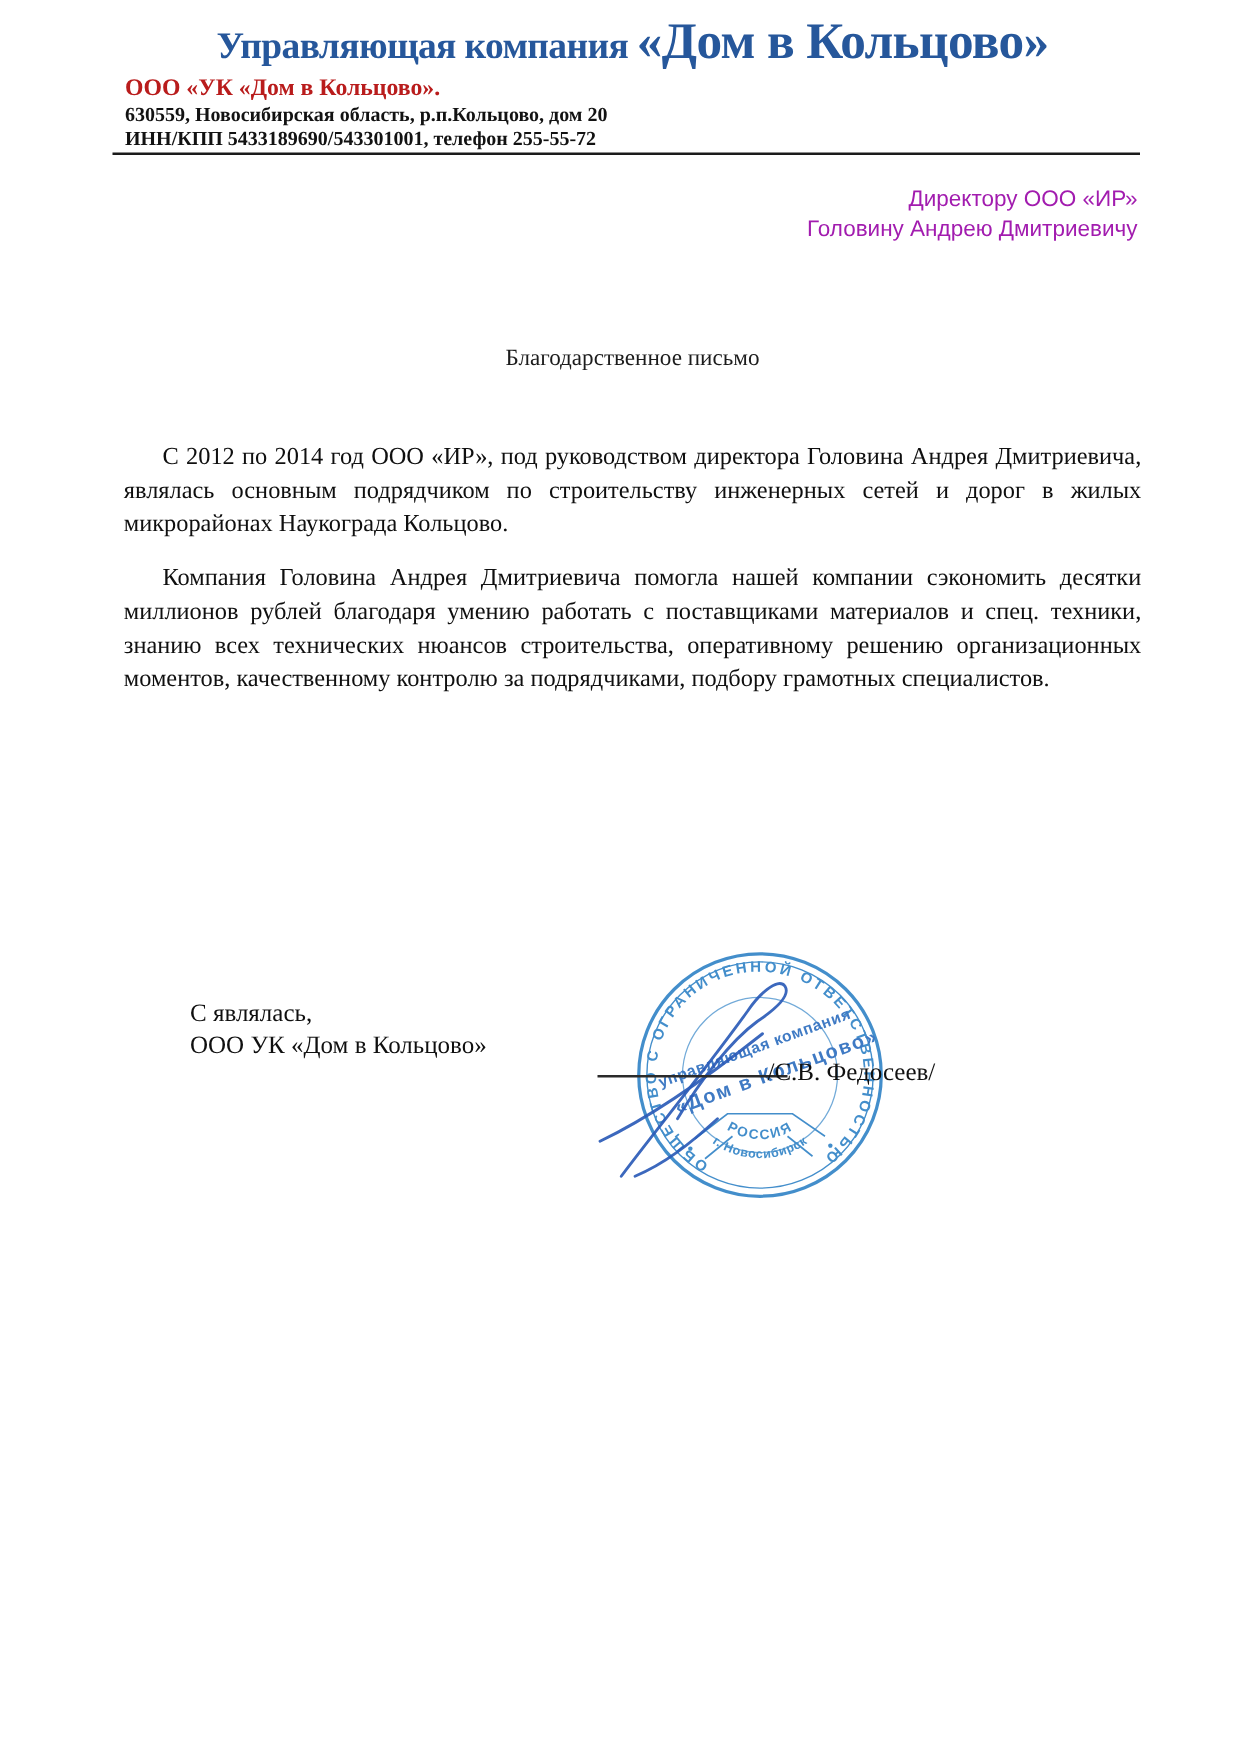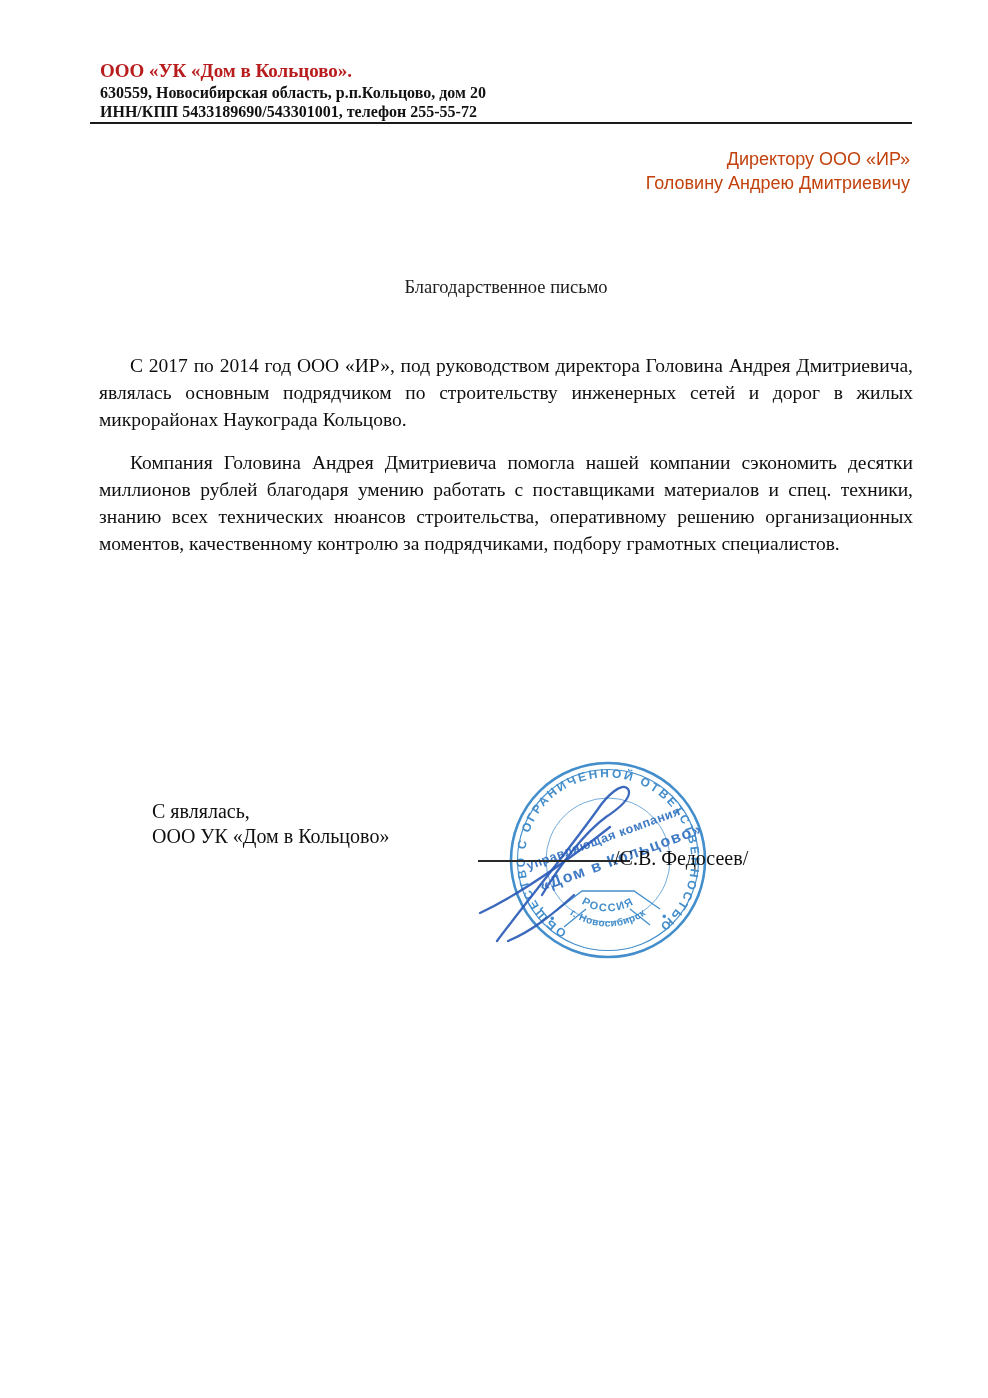--- a/index.html
+++ b/index.html
@@ -21,21 +21,21 @@
   .lh-prefix { font-size:30px; letter-spacing:-0.5px; }
   .lh-brand  { font-size:41px; letter-spacing:-0.5px; }
   .lh-org  { position:absolute; left:100px; top:60px;  font-size:19px; font-weight:bold; color:#b91c1c; }
   .lh-addr { position:absolute; left:100px; top:84px;  font-size:16px; font-weight:bold; color:#121212; }
   .lh-inn  { position:absolute; left:100px; top:103px; font-size:16px; font-weight:bold; color:#121212; }
   .lh-rule { position:absolute; left:90px;  top:122px; width:822px; border-top:2px solid #1b1b1b; }
   
   .addressee {
     position:absolute; left:400px; top:147px; width:510px;
     text-align:right; font-family:"Liberation Sans", sans-serif;
-    font-size:18px; line-height:24px; color:#c2410c;
+    font-size:18px; line-height:24px; color:#a21caf;
   }
   
   .letter-title {
     position:absolute; left:100px; top:277px; width:812px;
     text-align:center; font-family:Liberation Serif, serif;
     font-size:18.5px; color:#1c1c1c;
   }
   
   .body-p {
     position:absolute; left:99px; width:814px;
@@ -69,33 +69,36 @@
   .arc-t2 { font-family:"Liberation Sans", sans-serif; font-weight:bold; font-size:10px;
             fill:#2f82c6; letter-spacing:0.5px; }
   .dot-t  { font-family:"Liberation Sans", sans-serif; font-size:13px; fill:#2f82c6; }
   .pen    { fill:none; stroke:#2b5bb7; stroke-width:2.3px; stroke-linecap:round; opacity:0.92; }
 </style>
 </head>
 <body>
 
 <div class="page">
 
+  <div class="letterhead-title">
+    <span class="lh-prefix">Управляющая компания </span><span class="lh-brand">«Дом в Кольцово»</span>
+  </div>
   <div class="lh-org">ООО «УК «Дом в Кольцово».</div>
   <div class="lh-addr">630559, Новосибирская область, р.п.Кольцово, дом 20</div>
   <div class="lh-inn">ИНН/КПП 5433189690/543301001, телефон 255-55-72</div>
   <div class="lh-rule"></div>
 
   <div class="addressee">
     <div>Директору ООО «ИР»</div>
     <div>Головину Андрею Дмитриевичу</div>
   </div>
 
   <div class="letter-title">Благодарственное письмо</div>
 
-  <p class="body-p p1">С 2017 по 2014 год ООО «ИР», под руководством директора Головина Андрея Дмитриевича, являлась основным подрядчиком по строительству инженерных сетей и дорог в жилых микрорайонах Наукограда Кольцово.</p>
+  <p class="body-p p1">С 2012 по 2014 год ООО «ИР», под руководством директора Головина Андрея Дмитриевича, являлась основным подрядчиком по строительству инженерных сетей и дорог в жилых микрорайонах Наукограда Кольцово.</p>
   <p class="body-p p2">Компания Головина Андрея Дмитриевича помогла нашей компании сэкономить десятки миллионов рублей благодаря умению работать с поставщиками материалов и спец. техники, знанию всех технических нюансов строительства, оперативному решению организационных моментов, качественному контролю за подрядчиками, подбору грамотных специалистов.</p>
 
   <div class="closing">
     <div>С являлась,</div>
     <div>ООО УК «Дом в Кольцово»</div>
   </div>
 
   <div class="stamp-wrap">
     <svg width="310" height="230" viewBox="0 0 310 230">
       <g opacity="0.9">

